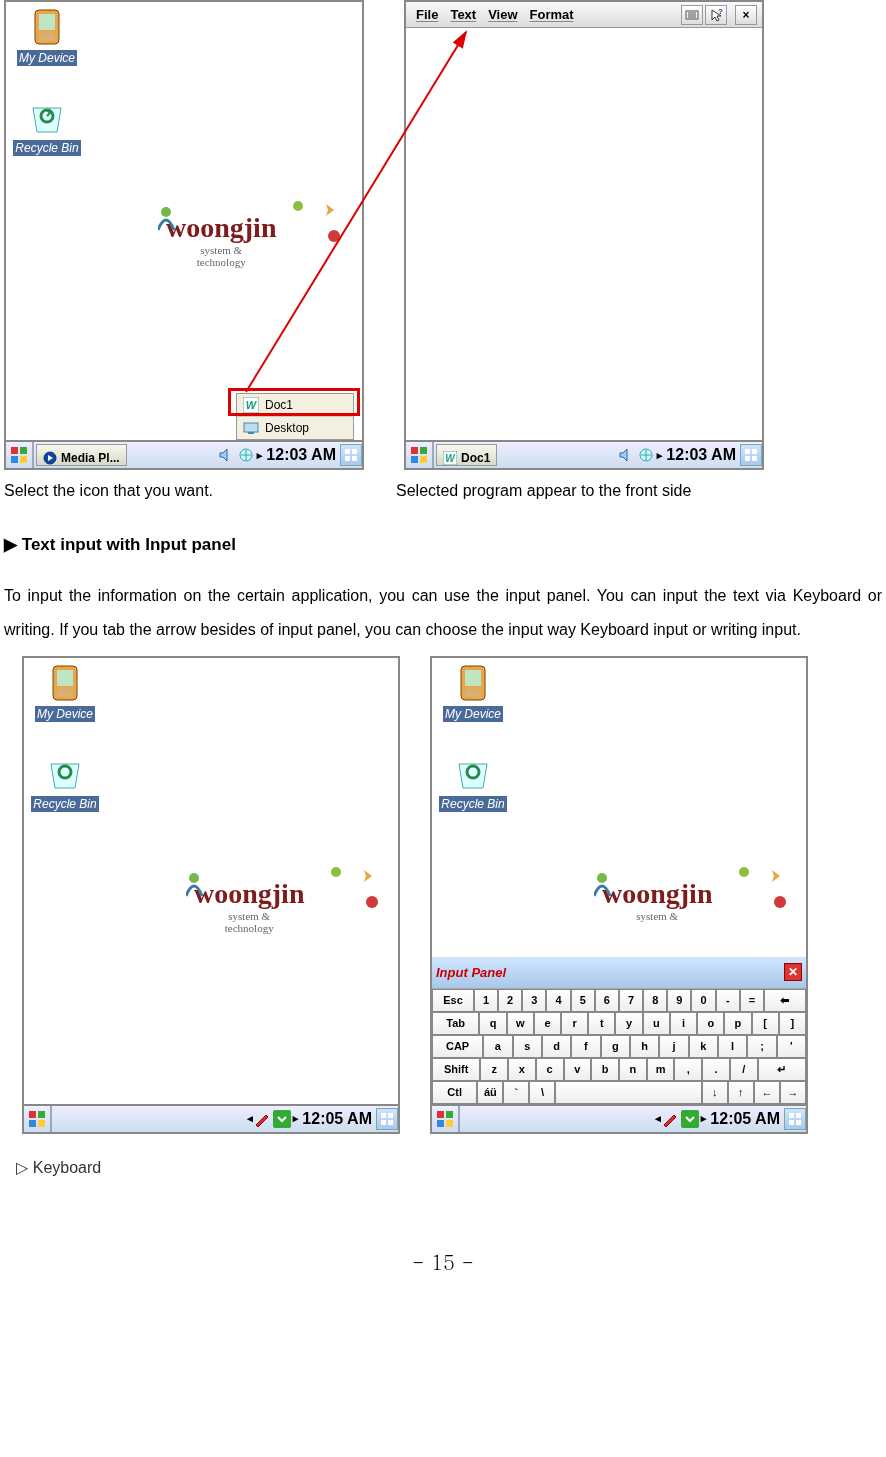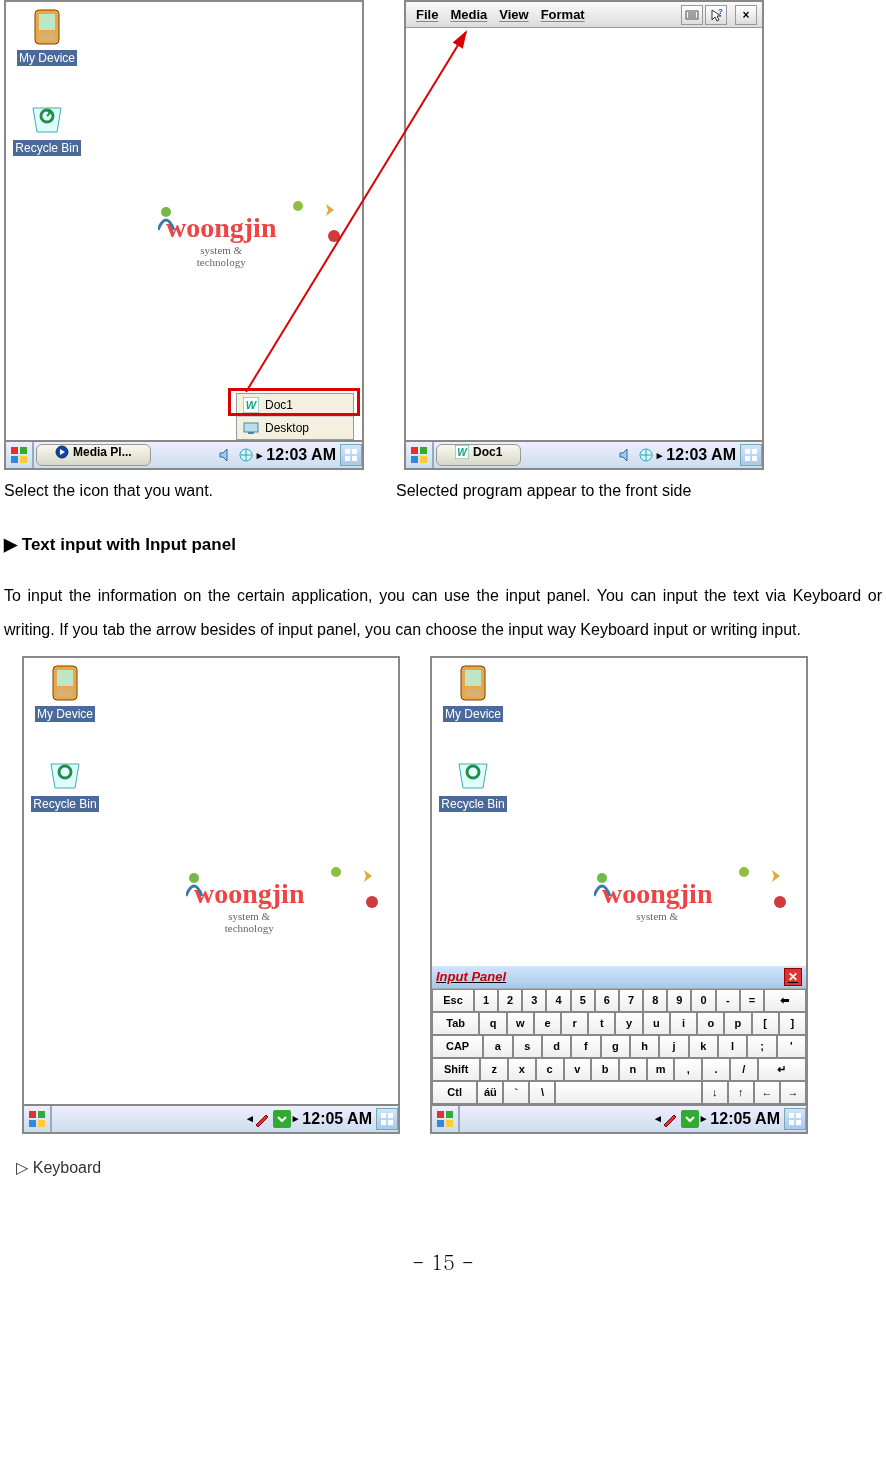--- a/index.html
+++ b/index.html
@@ -44,57 +44,58 @@
     font-weight: bold;
   }
   .tb-start {
     width: 26px; height: 26px;
     display:flex; align-items:center; justify-content:center;
   }
   .tb-sep { width:2px; height:100%; background:#9ab; }
   .tb-task {
     height: 22px;
     margin:0 2px;
-    padding:0 18px;
+    padding:0 6px;
     background: linear-gradient(#f8f8ef,#d8d8c8);
     border:1px solid #999;
-    border-radius:6px;
-    display:flex; align-items:flex-start; gap:4px;
+    border-radius:0;
+    display:flex; align-items:flex-end; gap:4px;
     font-size:12px;
   }
   .tb-fill { flex:1; }
   .tb-time { padding:0 4px; font-size:16px; font-weight:bold;}
   .tb-tray {
     width:22px; height:22px;
     background: linear-gradient(#cfe3ff,#a8c8f0);
     border:1px solid #7aa;
     display:flex; align-items:center; justify-content:center;
   }
   
   .desk-icon {
     position:absolute;
     width:70px;
     text-align:center;
     font-size:12px;
+    font-style:italic;
   }
   .desk-icon .icon-box {
     width:40px; height:40px; margin:0 auto 2px;
     display:flex; align-items:center; justify-content:center;
   }
   .desk-icon .label {
     background:#4a6a9a; color:#fff; padding:1px 2px; display:inline-block;
   }
   
   .logo {
     position:absolute;
     font-family: Georgia, serif;
     color:#2a5a8a;
     text-align:center;
   }
-  .logo .brand { font-size:28px; font-weight:bold; color:#ef4444; }
+  .logo .brand { font-size:28px; font-weight:bold; color:#7f1d1d; }
   .logo .sub { font-size:11px; color:#666; }
   
   .popup {
     position:absolute;
     background:#f4f0df;
     border:1px solid #999;
     font-size:12px;
   }
   .popup-item {
     padding:3px 8px 3px 6px;
@@ -153,25 +154,25 @@
   }
   .device2 {
     width: 378px;
     height: 478px;
     border: 2px solid #888;
     background:#fff;
     display:flex; flex-direction:column;
   }
   
   .input-panel-bar {
-    height:22px;
+    height:31px;
     background: linear-gradient(#d0e6ff,#a8c8e8);
     display:flex; align-items:center;
     padding:0 4px;
-    font-size:13px; font-weight:bold;text-decoration:underline;
+    font-size:13px; font-weight:bold;
   }
   .input-panel-bar .title { color:#c00; font-style:italic; flex:1;}
   .input-panel-bar .closebtn {
     width:18px; height:18px; background:#d33; color:#fff;
     display:flex; align-items:center; justify-content:center;
     font-size:12px; border:1px solid #900;
   }
   .kbd {
     background:#fff;
     border-top:1px solid #aaa;
@@ -300,21 +301,21 @@
               <rect x="1" y="8" width="5" height="5" fill="#fff"></rect>
               <rect x="8" y="8" width="5" height="5" fill="#fff"></rect>
             </svg>
         </div>
       </div>
     </div>
 
     <div class="device" style="position:relative;">
       <div class="menubar">
         <span class="mitem">File</span>
-        <span class="mitem">Media</span>
+        <span class="mitem">Text</span>
         <span class="mitem">View</span>
         <span class="mitem">Format</span>
         <div class="menuspacer"></div>
         <div class="menubar-btn">
           <svg width="14" height="14">
               <rect x="1" y="3" width="12" height="8" fill="none" stroke="#555"></rect>
               <line x1="3" y1="5" x2="11" y2="5" stroke="#555"></line>
               <line x1="3" y1="7" x2="11" y2="7" stroke="#555"></line>
               <line x1="3" y1="9" x2="11" y2="9" stroke="#555"></line>
             </svg>

